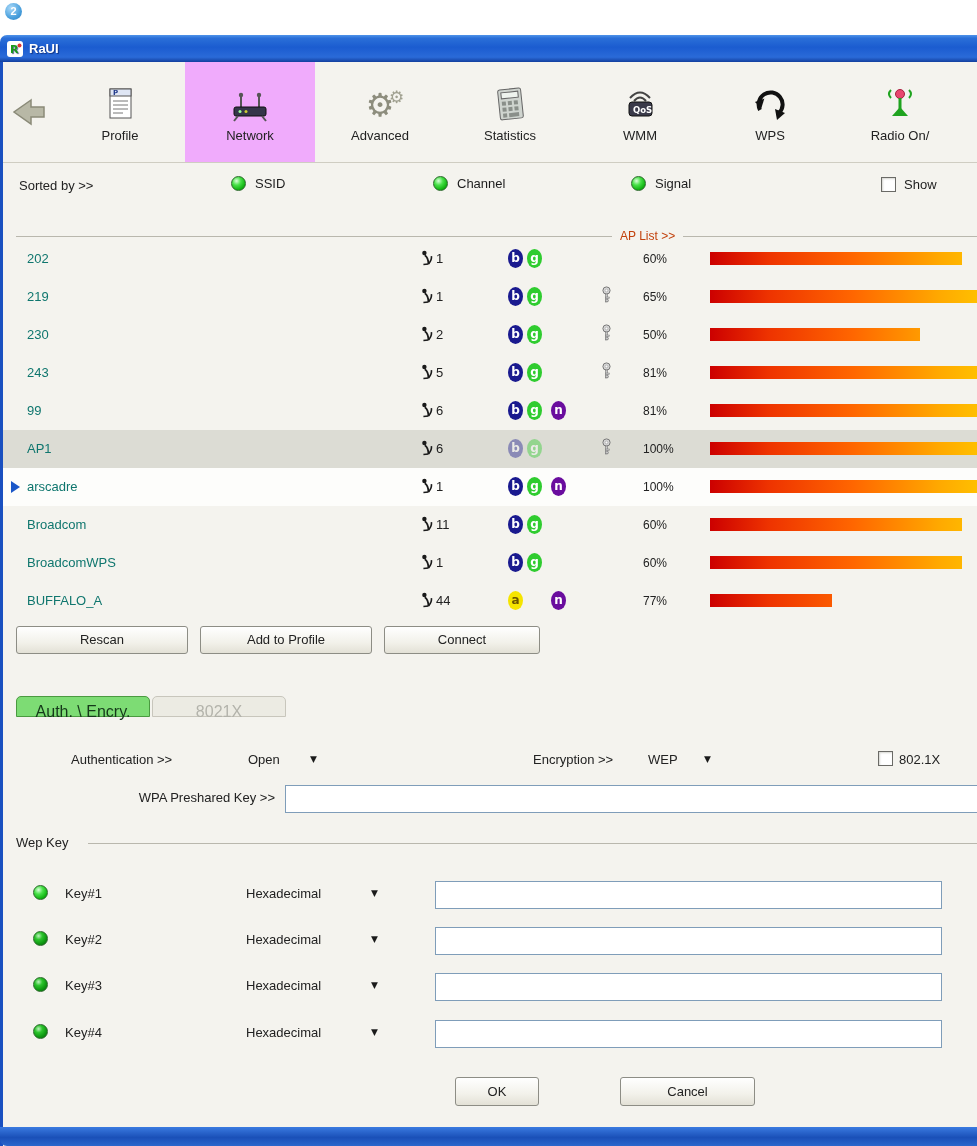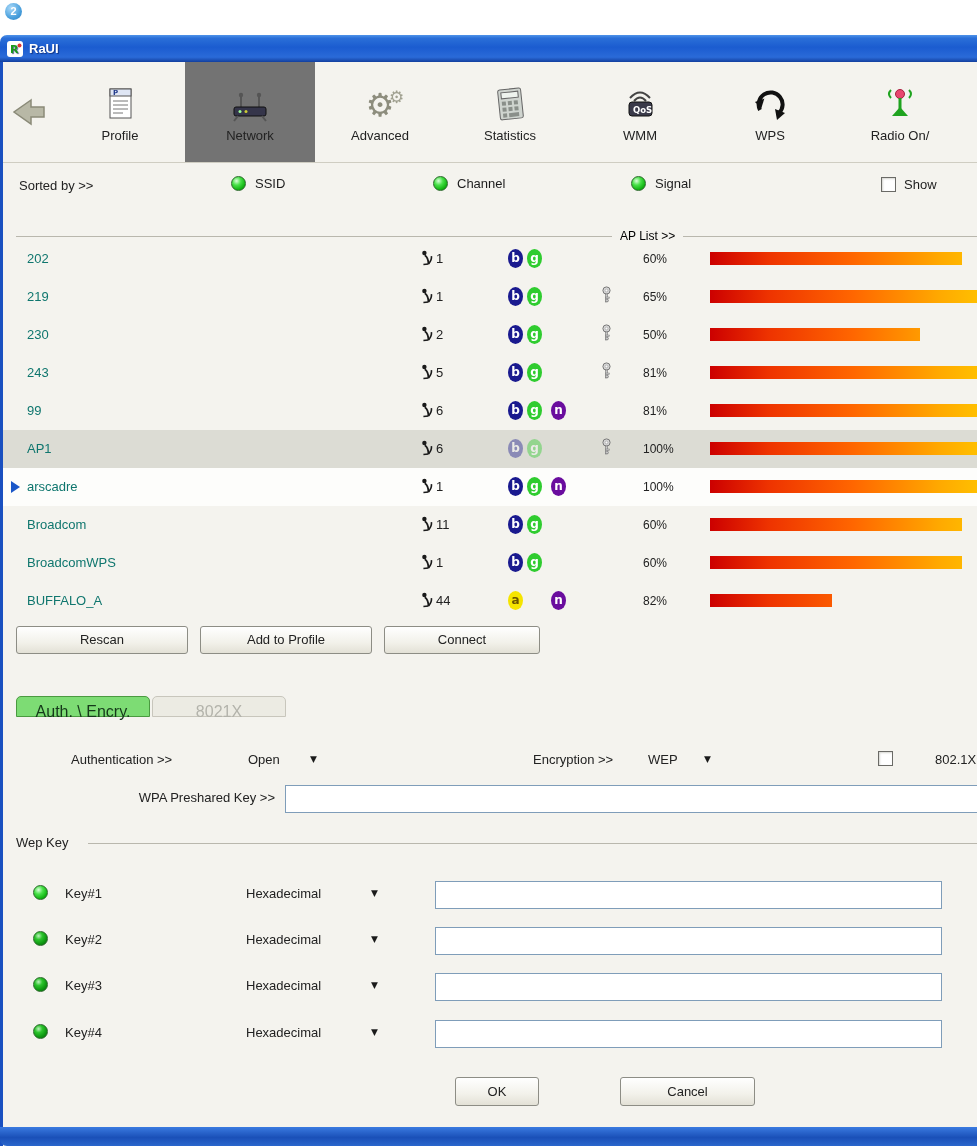--- a/index.html
+++ b/index.html
@@ -35,21 +35,21 @@
   .toolbar{
     position:absolute;top:27px;left:3px;right:0;height:100px;
     border-bottom:1px solid #cfcdc2;display:flex;align-items:stretch;
   }
   .back{width:52px;display:flex;align-items:center;justify-content:center;cursor:pointer;}
   .tb-items{display:flex;}
   .tb-item{
     width:130px;display:flex;flex-direction:column;align-items:center;justify-content:center;
     gap:6px;cursor:pointer;
   }
-  .tb-item.active{background:#737373;}
+  .tb-item.active{background:#f0abfc;}
   .tb-ic{height:40px;display:flex;align-items:flex-end;justify-content:center;}
   .tb-label{font-size:13px;color:#222;}
   .gear-wrap{font-family:"DejaVu Sans",sans-serif;color:#8d8d7d;font-size:32px;line-height:34px;position:relative;}
   .gear-small{position:absolute;top:-8px;right:-10px;font-size:17px;color:#a0a090;}
   
   .sortbar{position:absolute;top:130px;left:3px;right:0;height:44px;}
   .sort-label{position:absolute;left:16px;top:13px;color:#222;}
   .sort-opt{position:absolute;top:11px;display:flex;align-items:center;gap:9px;cursor:pointer;}
   .led{
     width:15px;height:15px;border-radius:50%;flex:0 0 auto;
@@ -59,21 +59,21 @@
   .led.dim{background:radial-gradient(circle at 35% 30%, #bdf0bd 0%, #2cc42c 30%, #0f9a12 62%, #065d0a 100%);}
   .cb{
     width:13px;height:13px;background:#fff;border:1px solid #6a6a66;display:inline-block;
     box-shadow:inset 1px 1px 2px #d5d5d0;box-sizing:content-box;
   }
   .show-box{position:absolute;left:878px;top:12px;display:flex;align-items:center;gap:8px;cursor:pointer;}
   
   .ap-divider{position:absolute;top:194px;left:16px;right:0;display:flex;align-items:center;}
   .ap-divider .l1{width:596px;border-top:1px solid #b9b7ad;}
   .ap-divider .l2{flex:1;border-top:1px solid #b9b7ad;}
-  .ap-title{margin:0 8px;font-size:12px;color:#000000;text-align:right;}
+  .ap-title{margin:0 8px;font-size:12px;color:#c2410c;text-align:right;}
   .ap-rows{position:absolute;top:0;left:3px;right:0;height:0;}
   .ap-row{position:absolute;left:0;right:0;height:38px;cursor:pointer;}
   .ap-row.hl{background:#dcdcd4;}
   .ap-row.sel{background:#fdfdfb;}
   .sel-arrow{
     position:absolute;left:8px;top:13px;width:0;height:0;
     border-top:6px solid transparent;border-bottom:6px solid transparent;border-left:9px solid #1b57c8;
   }
   .ap-ssid{position:absolute;left:24px;top:11px;color:#0f766e;}
   .ap-row.sel .ap-ssid{left:24px;}
@@ -510,21 +510,21 @@
               <path d="M7.5 14 C9.8 11.4 10.8 8.6 10.4 6.2" stroke="#1a1a1a" stroke-width="1.6" fill="none"></path>
               <path d="M7.5 14 L2.4 14.4" stroke="#1a1a1a" stroke-width="1.5"></path>
             </svg>
           </span>
           <span class="ch-num">44</span>
         </span>
         <span class="ap-bands">
           <span class="band band-a" style="left:0px">a</span>
           <span class="band band-n" style="left:43px">n</span>
         </span>
-        <span class="ap-sig">82%</span>
+        <span class="ap-sig">77%</span>
         <span class="ap-bar" style="width:122px"></span>
       </div>
     </div>
 
   <div class="list-buttons">
     <div class="btn" style="left:16px;width:172px">Rescan</div>
     <div class="btn" style="left:200px;width:172px">Add to Profile</div>
     <div class="btn" style="left:384px;width:156px">Connect</div>
   </div>
 
@@ -532,21 +532,21 @@
   <div class="tab disabled" style="left:152px">8021X</div>
 
   <div class="auth-row">
     <span class="lbl" style="left:68px">Authentication &gt;&gt;</span>
     <span class="dd-value" style="left:245px">Open</span>
     <span class="dd-arrow" style="left:307px">▼</span>
     <span class="lbl" style="left:530px">Encryption &gt;&gt;</span>
     <span class="dd-value" style="left:645px">WEP</span>
     <span class="dd-arrow" style="left:701px">▼</span>
     <span class="cb" style="left:875px"></span>
-    <span class="lbl" style="left:932px">802.1X</span>
+    <span class="lbl" style="left:896px">802.1X</span>
   </div>
 
   <div class="wpa-row">
     <span class="lbl right" style="left:40px;width:232px">WPA Preshared Key &gt;&gt;</span>
     <input class="txt" type="text" style="left: 282px; width: 788px;" value="">
   </div>
 
   <div class="wep-divider">
     <span class="wd-label">Wep Key</span>
     <span class="wd-line"></span>

